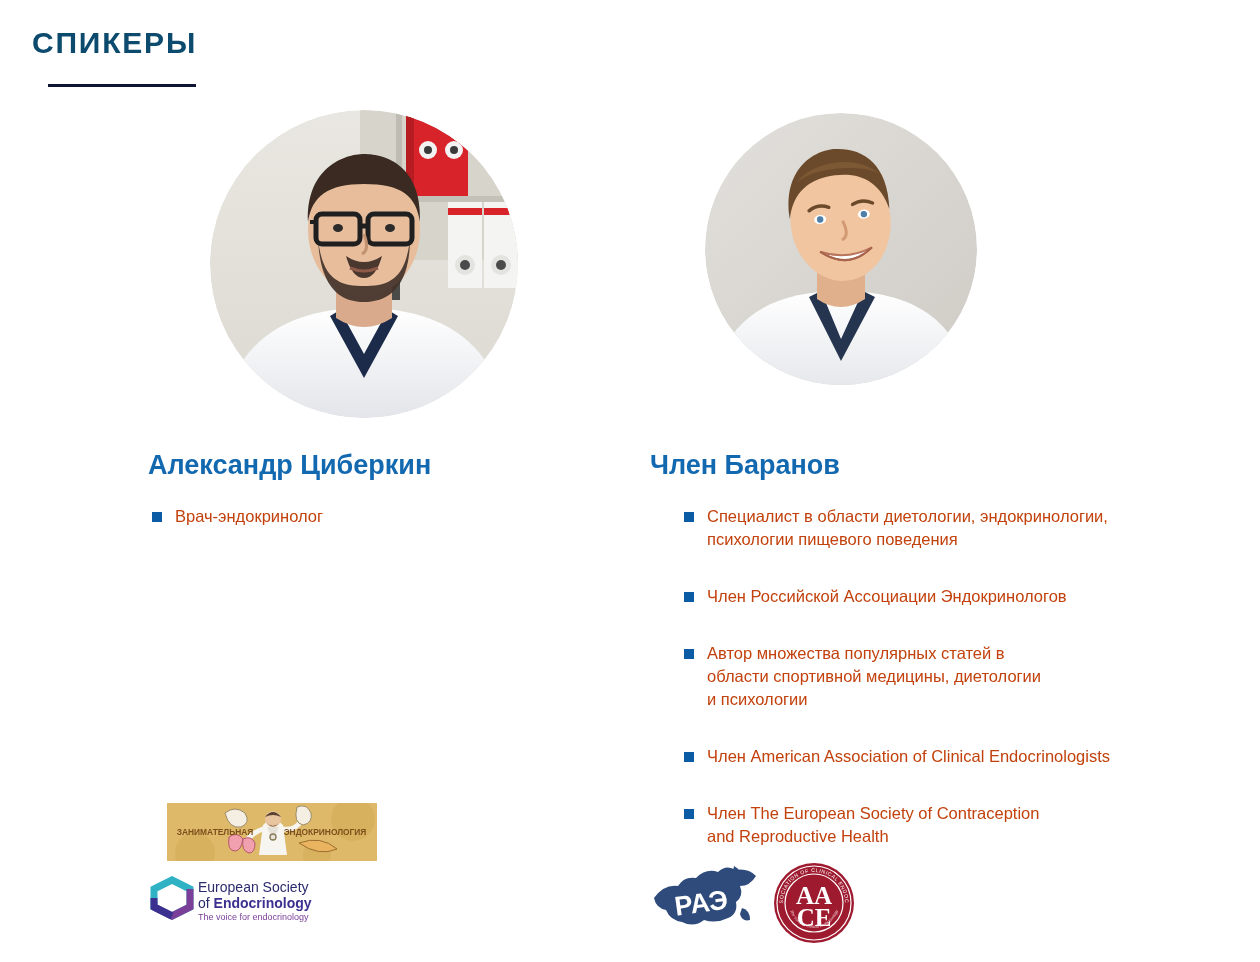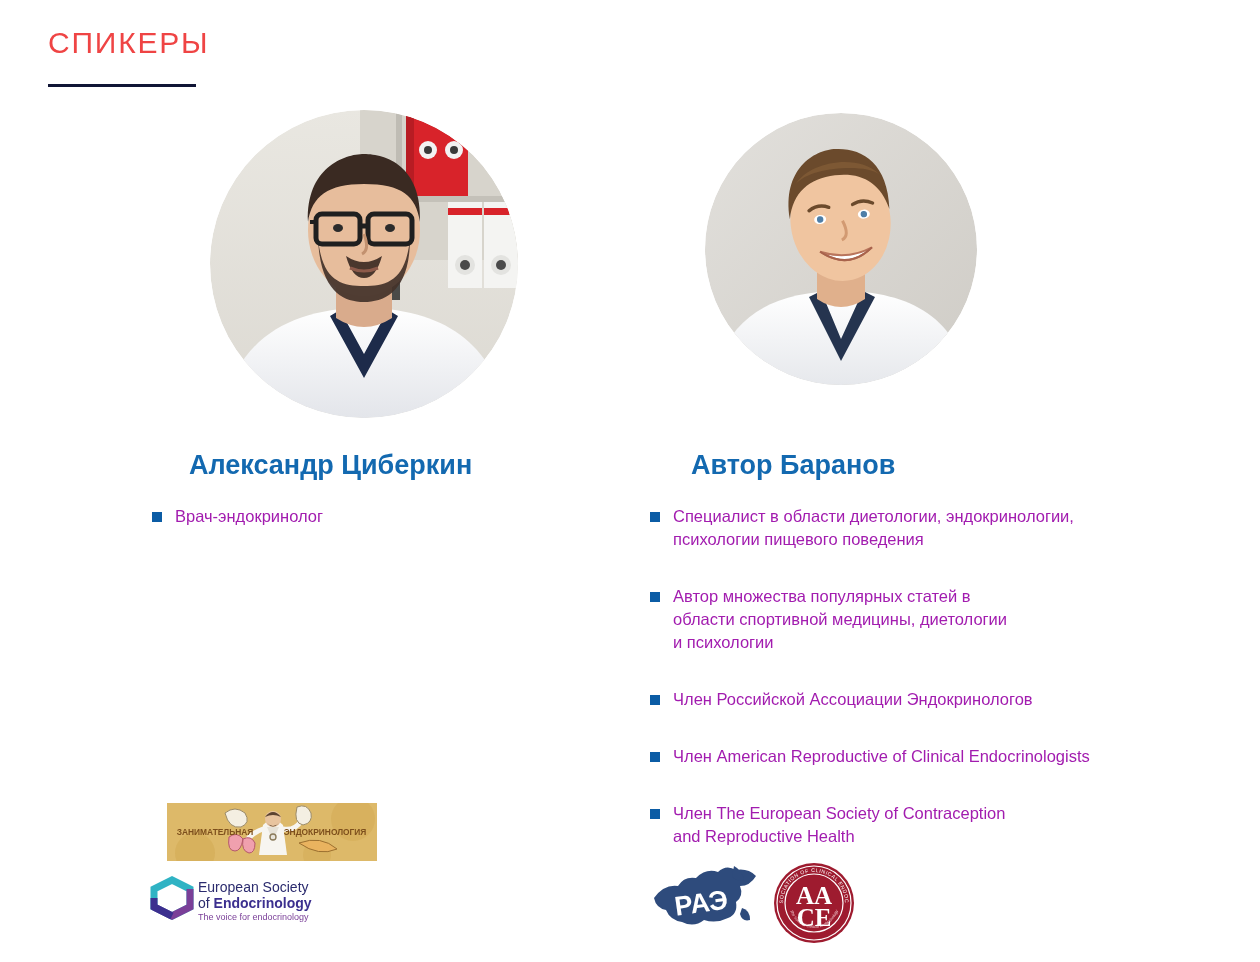--- a/index.html
+++ b/index.html
@@ -13,26 +13,26 @@
     height: 962px;
     position: relative;
     overflow: hidden;
     font-family: "Liberation Sans", "DejaVu Sans", sans-serif;
     color: #1b2a52;
   }
 
   
   .page-title {
     position: absolute;
-    left: 48px;
+    left: 32px;
     top: 28px;
     font-size: 30px;
-    font-weight: normal;
+    font-weight: bold;
     letter-spacing: 0.06em;
-    color: #ef4444;
+    color: #0c4a6e;
     line-height: 1;
   }
   .title-rule {
     position: absolute;
     left: 48px;
     top: 84px;
     width: 148px;
     height: 3px;
     background: #101535;
   }
@@ -58,39 +58,38 @@
   .photo svg { display: block; width: 100%; height: 100%; }
 
   
   .speaker-name {
     position: absolute;
     font-size: 27px;
     font-weight: bold;
     color: #1369b0;
     line-height: 1;
     white-space: nowrap;
-    margin-left: 41px;
   }
   .name-left  { left: 148px; top: 452px; }
   .name-right { left: 650px; top: 452px; }
 
   
   .bullets {
     position: absolute;
     top: 505px;
   }
   .bullets-left  { left: 148px; width: 470px; }
-  .bullets-right { left: 646px; width: 545px; }
+  .bullets-right { left: 680px; width: 545px; }
 
   .bullet-item {
     position: relative;
     padding-left: 27px;
     font-size: 16.5px;
     line-height: 23px;
-    color: #a21caf;
+    color: #c2410c;
   }
   .bullets-left  .bullet-item { margin-bottom: 44px; }
   .bullets-right .bullet-item { margin-bottom: 34px; }
   .bullet-item:last-child { margin-bottom: 0; }
 
   .bullet-square {
     position: absolute;
     left: 4px;
     top: 7px;
     width: 10px;
@@ -238,48 +237,48 @@
         <path d="M138 108 q6 16 -3 19" fill="none" stroke="#d29a72" stroke-width="3"></path>
 
         <path d="M112 136 q26 22 52 2 q-26 10 -52 -2 z" fill="#ffffff" stroke="#b9755c" stroke-width="2"></path>
         <path d="M112 136 q26 22 52 2" fill="none" stroke="#a8634c" stroke-width="2"></path>
       </g>
     </g>
   </svg>
 </div>
 
 <div class="speaker-name name-left">Александр Циберкин</div>
-<div class="speaker-name name-right">Автор Баранов</div>
+<div class="speaker-name name-right">Член Баранов</div>
 
 <div class="bullets bullets-left">
   <div class="bullet-item">
     <span class="bullet-square"></span>
     <span class="bullet-text">Врач-эндокринолог</span>
   </div>
 </div>
 
 <div class="bullets bullets-right">
   <div class="bullet-item">
     <span class="bullet-square"></span>
     <span class="bullet-text">Специалист в области диетологии, эндокринологии,
 психологии пищевого поведения</span>
+  </div>
+  <div class="bullet-item">
+    <span class="bullet-square"></span>
+    <span class="bullet-text">Член Российской Ассоциации Эндокринологов</span>
   </div>
   <div class="bullet-item">
     <span class="bullet-square"></span>
     <span class="bullet-text">Автор множества популярных статей в
 области спортивной медицины, диетологии
 и психологии</span>
   </div>
   <div class="bullet-item">
     <span class="bullet-square"></span>
-    <span class="bullet-text">Член Российской Ассоциации Эндокринологов</span>
-  </div>
-  <div class="bullet-item">
-    <span class="bullet-square"></span>
-    <span class="bullet-text">Член American Reproductive of Clinical Endocrinologists</span>
+    <span class="bullet-text">Член American Association of Clinical Endocrinologists</span>
   </div>
   <div class="bullet-item">
     <span class="bullet-square"></span>
     <span class="bullet-text">Член The European Society of Contraception
 and Reproductive Health</span>
   </div>
 </div>
 
 <div class="logo-blog">
   <svg viewBox="0 0 210 58" role="img">

